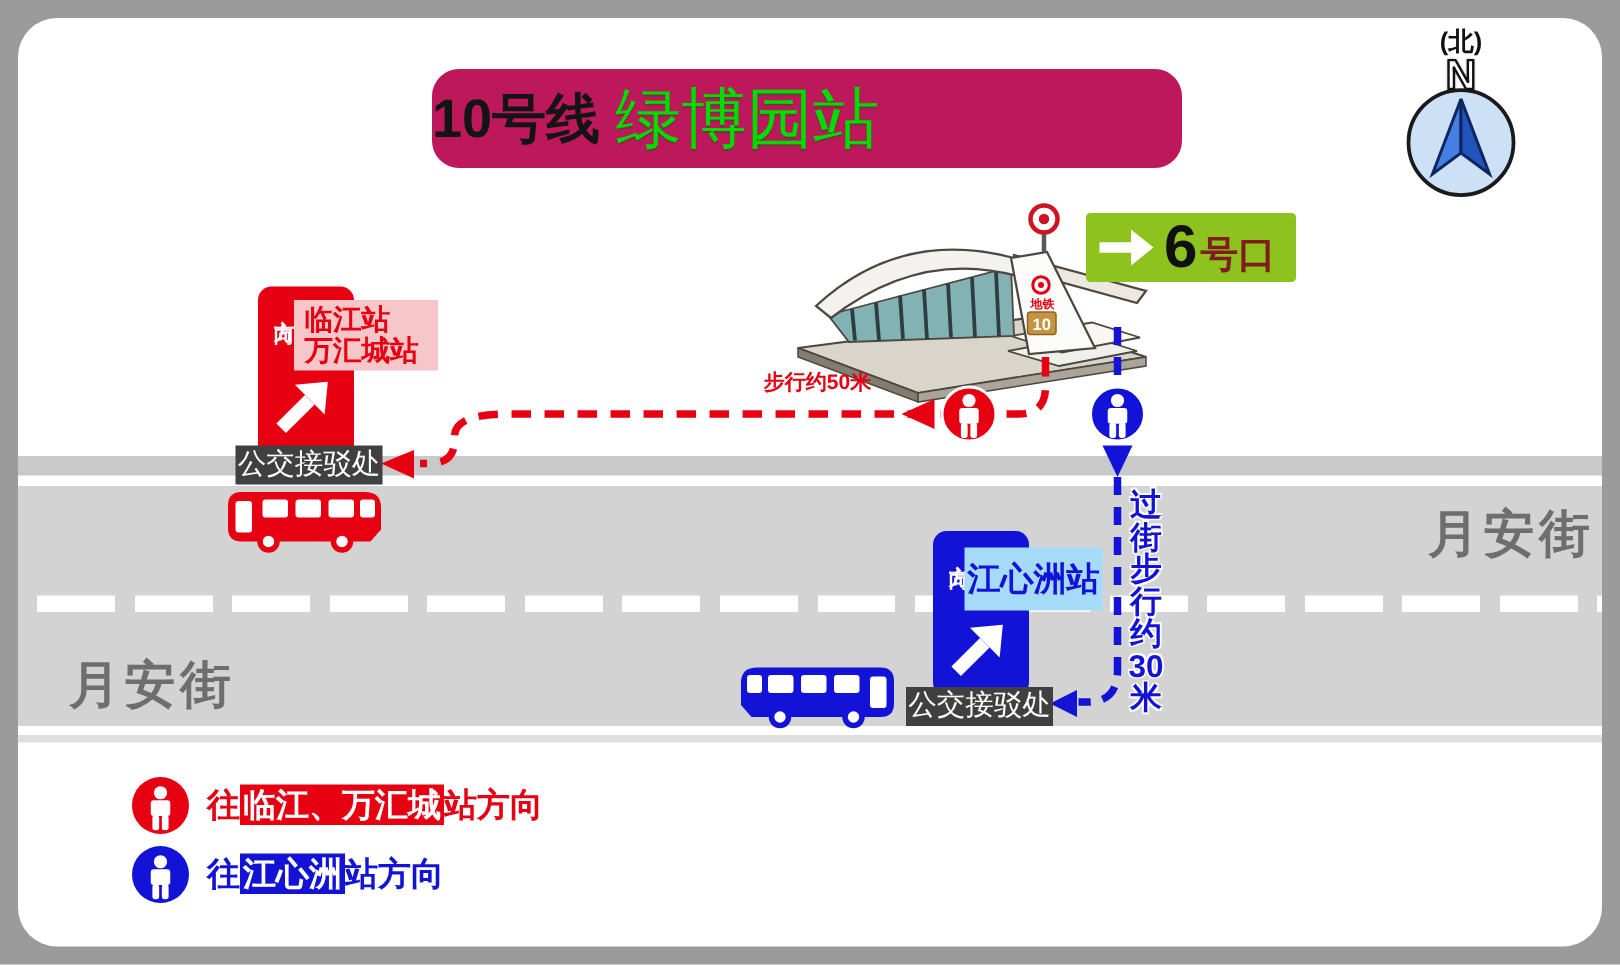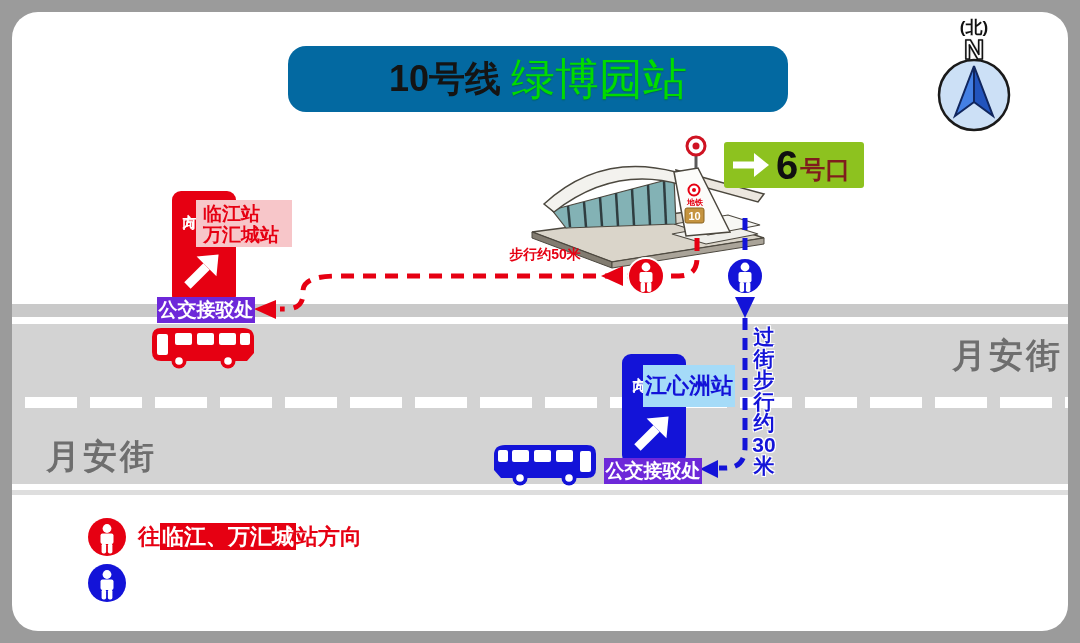--- a/index.html
+++ b/index.html
@@ -9,22 +9,22 @@
   
   .inner{left:12px;top:12px;width:1056px;height:619px;background:#ffffff;border-radius:26px;}
   
   .shoulder-top{left:12px;top:304px;width:1056px;height:13px;background:#c9c9c9;}
   .road-main{left:12px;top:324px;width:1056px;height:160px;background:#d3d3d3;}
   .shoulder-bottom{left:12px;top:490px;width:1056px;height:5px;background:#dedede;}
   .lane-dashes{left:12px;top:397px;width:1056px;height:11px;
        background:repeating-linear-gradient(90deg,transparent 0 13px,#ffffff 13px 65px);}
   .street-name{color:#6e6e6e;font-size:34px;font-weight:bold;letter-spacing:3px;}
   
-  .title{left:288px;top:46px;width:500px;height:66px;background:#0369a1;border-radius:18px;
-       display:flex;align-items:center;justify-content:center;gap:10px;}
+  .title{left:288px;top:46px;width:500px;height:66px;background:#be185d;border-radius:18px;
+       display:flex;align-items:center;justify-content:flex-start;gap:10px;}
   .title .t-main{font-size:36px;font-weight:bold;color:#141414;}
   .title .t-green{font-size:44px;font-weight:normal;color:#00dc00;text-shadow:0 1px 1px rgba(0,90,0,.4);}
   
   .compass{left:930px;top:16px;width:88px;height:118px;}
   .compass .north-label{position:absolute;left:0;top:0;width:88px;text-align:center;
        font-size:17px;font-weight:bold;color:#111;}
   .compass .n-letter{position:absolute;left:0;top:18px;width:88px;text-align:center;
        font-size:28px;font-weight:bold;color:#fff;z-index:2;
        -webkit-text-stroke:1.6px #111;text-shadow:0 0 2px #111;}
   
@@ -39,22 +39,22 @@
   .dir-label{writing-mode:vertical-rl;text-orientation:upright;color:#fff;font-size:14px;
        font-weight:bold;letter-spacing:3px;}
   .dir-red{left:181px;top:202px;}
   .dir-blue{left:631px;top:365px;}
   .dest-red{left:196px;top:200px;width:96px;height:47px;background:#f7c6c9;
        padding:3px 0 0 7px;box-sizing:border-box;}
   .dest-red div{font-size:19px;font-weight:bold;color:#e60012;line-height:21px;white-space:nowrap;}
   .dest-blue{left:643px;top:365px;width:92px;height:42px;background:#a5dbf8;
        display:flex;align-items:center;justify-content:center;}
   .dest-blue span{font-size:22px;font-weight:bold;color:#1313d8;white-space:nowrap;}
-  .stop-box{height:26px;background:#6d28d9;color:#fff;font-size:19px;line-height:26px;
-       text-align:center;font-weight:bold;white-space:nowrap;}
+  .stop-box{height:26px;background:#404040;color:#fff;font-size:19px;line-height:26px;
+       text-align:center;font-weight:normal;white-space:nowrap;}
   .stop-red{left:157px;top:297px;width:98px;}
   .stop-blue{left:604px;top:458px;width:98px;}
   
   .walk50{left:478px;top:246px;width:134px;text-align:center;color:#e60012;
        font-size:14px;font-weight:bold;white-space:nowrap;}
   .walk30{left:750px;top:326px;width:28px;text-align:center;}
   .walk30 span{display:block;font-size:21px;font-weight:bold;color:#1313d8;line-height:21.5px;
        text-shadow:-1px -1px 0 #fff,1px -1px 0 #fff,-1px 1px 0 #fff,1px 1px 0 #fff,0 0 2px #fff;}
   
   .legend-row{display:flex;align-items:center;gap:12px;}
@@ -249,13 +249,16 @@
 <div class="abs legend-row legend-blue">
   <svg width="38" height="38" viewBox="0 0 38 38">
     <circle cx="19" cy="19" r="19" fill="#1313d8"></circle>
     <g transform="translate(19,19.5)" fill="#fff">
       <circle cx="0" cy="-9" r="4.4"></circle>
       <rect x="-6.5" y="-4" width="13" height="10.5" rx="2"></rect>
       <rect x="-5.4" y="6" width="4.5" height="10" rx="1.8"></rect>
       <rect x="0.9" y="6" width="4.5" height="10" rx="1.8"></rect>
     </g>
   </svg>
+  <div class="legend-text lt-blue">
+    <span>往</span><span class="hl">江心洲</span><span>站方向</span>
+  </div>
 </div>
 
 </body></html>

